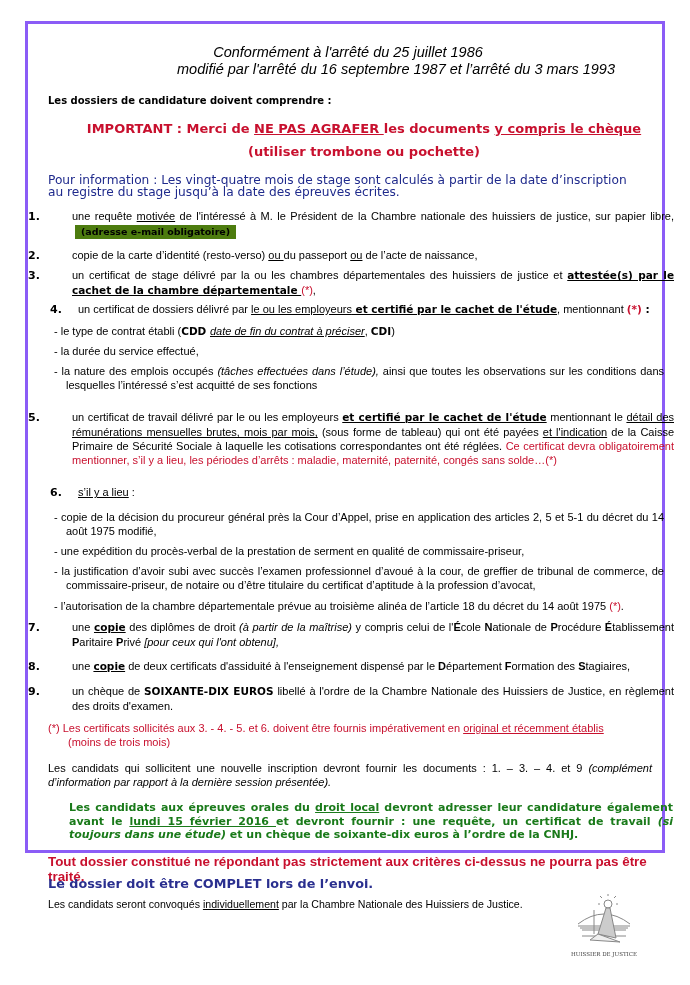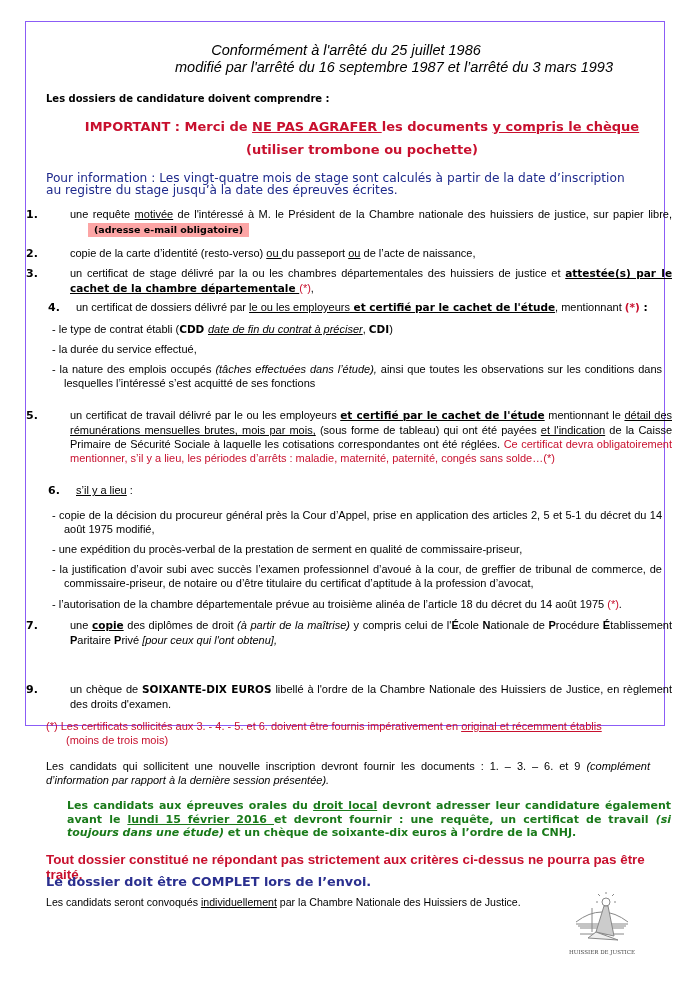--- a/index.html
+++ b/index.html
@@ -1,34 +1,34 @@
 <!DOCTYPE html>
 <html><head>
 <meta charset="utf-8">
 <style>
   html, body { margin:0; padding:0; background:#fff; }
   body { width:690px; height:985px; position:relative; overflow:hidden;
          font-family:"DejaVu Sans", sans-serif; color:#000; }
-  .frame { position:absolute; left:25px; top:21px; width:640px; height:705px;
-           border:1px solid #8b5cf6; box-sizing:border-box; }
+  .frame { position:absolute; left:25px; top:21px; width:640px; height:832px;
+           border:3px solid #8b5cf6; box-sizing:border-box; }
   .abs { position:absolute; }
   .title { left:0; width:640px; text-align:center; font-style:italic;
            font-family:"Liberation Sans", sans-serif; font-size:14.5px; line-height:17px; color:#000; }
   .intro { left:20px; font-family:"DejaVu Sans", sans-serif; font-weight:bold; font-size:10px; }
   .red { color:#c8102e; }
   .important { left:16px; width:640px; text-align:center; font-weight:bold; font-size:13px; color:#c8102e; }
   .info { left:20px; width:600px; font-size:12.2px; line-height:12px; color:#1f2a8c; }
   .item { left:22px; width:602px; font-family:"Liberation Sans", sans-serif; font-size:11px; line-height:14px; text-align:justify; }
   .num { font-weight:bold; font-family:"DejaVu Sans", sans-serif; font-size:11px; display:inline-block; width:22px; }
   .sub { left:26px; width:598px; font-family:"Liberation Sans", sans-serif; font-size:11px; line-height:14px; text-align:justify; }
   .hang { padding-left:12px; text-indent:-12px; }
   .hang2 { padding-left:22px; text-indent:-22px; }
   u { text-decoration:underline; }
   b.dv { font-family:"DejaVu Sans", sans-serif; font-size:10.5px; }
-  .hl { background:#fca5a5; padding:1px 6px 2px 6px; font-family:"DejaVu Sans", sans-serif; font-weight:bold; font-size:9.5px; margin-left:18px; }
+  .hl { background:#4d7c0f; padding:1px 6px 2px 6px; font-family:"DejaVu Sans", sans-serif; font-weight:bold; font-size:9.5px; margin-left:3px; }
   .green { color:#1a7a1a; font-weight:bold; font-family:"DejaVu Sans", sans-serif; font-size:11px; line-height:13.5px; }
   .footred { left:20px; font-family:"Liberation Sans", sans-serif; font-size:13.4px; color:#c8102e; font-weight:bold; }
   .footblue { left:20px; font-family:"DejaVu Sans", sans-serif; font-weight:bold; font-size:12.8px; color:#2a2f8f; }
   .footblack { left:20px; font-family:"Liberation Sans", sans-serif; font-size:10.6px; }
   .logo { left:540px; top:870px; width:72px; height:70px; }
 </style>
 </head>
 <body>
 
 <div class="frame">
@@ -83,32 +83,35 @@
   <div class="abs sub hang" style="top:520px;">- une expédition du procès-verbal de la prestation de serment en qualité de commissaire-priseur,</div>
   <div class="abs sub hang" style="top:540px;">- la justification d’avoir subi avec succès l’examen professionnel d’avoué à la cour, de greffier de tribunal de commerce, de commissaire-priseur, de notaire ou d’être titulaire du certificat d’aptitude à la profession d’avocat,</div>
   <div class="abs sub hang" style="top:575px;">
     <span>- l’autorisation de la chambre départementale prévue au troisième alinéa de l’article 18 du décret du 14 août 1975 </span><span class="red">(*)</span><span>.</span>
   </div>
 
   <div class="abs item hang2" style="top:596px;">
     <span class="num">7.</span><span>une </span><b class="dv"><u>copie</u></b><span> des diplômes de droit </span><i>(à partir de la maîtrise)</i><span> y compris celui de l'</span><b>É</b><span>cole </span><b>N</b><span>ationale de </span><b>P</b><span>rocédure </span><b>É</b><span>tablissement </span><b>P</b><span>aritaire </span><b>P</b><span>rivé </span><i>[pour ceux qui l'ont obtenu],</i>
   </div>
 
+  <div class="abs item hang2" style="top:635px;">
+    <span class="num">8.</span><span>une </span><b class="dv"><u>copie</u></b><span> de deux certificats d'assiduité à l'enseignement dispensé par le </span><b>D</b><span>épartement </span><b>F</b><span>ormation des </span><b>S</b><span>tagiaires,</span>
+  </div>
 
   <div class="abs item hang2" style="top:660px;">
     <span class="num">9.</span><span>un chèque de </span><b class="dv">SOIXANTE-DIX  EUROS</b><span> libellé à l'ordre de la Chambre Nationale des Huissiers de Justice, en règlement des droits d'examen.</span>
   </div>
 
   <div class="abs item red" style="top:697px; left:20px; width:604px;">
     <span>(*)</span><span>  Les certificats  sollicités aux   3. - 4. - 5. et 6. doivent être fournis impérativement en </span><u>original et récemment établis</u>
     <div style="padding-left:20px;">(moins de trois mois)</div>
   </div>
 
   <div class="abs item" style="top:737px; left:20px; width:604px;">
-    <span>Les candidats qui sollicitent une nouvelle inscription devront fournir les documents : 1. – 3. – 6. et 9 </span><i>(complément d’information par rapport à la dernière session présentée).</i>
+    <span>Les candidats qui sollicitent une nouvelle inscription devront fournir les documents : 1. – 3. – 4. et 9 </span><i>(complément d’information par rapport à la dernière session présentée).</i>
   </div>
 
   <div class="abs green" style="top:777px; left:20px; width:604px; text-align:justify;margin-left:21px;">
     <span>Les candidats aux épreuves orales du </span><u>droit local</u><span> devront adresser leur candidature également avant le </span><u>lundi 15 février 2016 </u><span>et devront fournir : une requête, un certificat de travail </span><i>(si toujours dans une étude)</i><span> et un chèque de soixante-dix euros à l’ordre de la CNHJ.</span>
   </div>
 
   <div class="abs footred" style="top:830px;">Tout dossier constitué ne répondant pas strictement aux critères ci-dessus ne pourra pas être traité.</div>
   <div class="abs footblue" style="top:852px;">Le dossier doit être COMPLET lors de l’envoi.</div>
   <div class="abs footblack" style="top:874px;">
     <span>Les candidats seront convoqués </span><u>individuellement</u><span> par la Chambre Nationale des Huissiers de Justice.</span>

